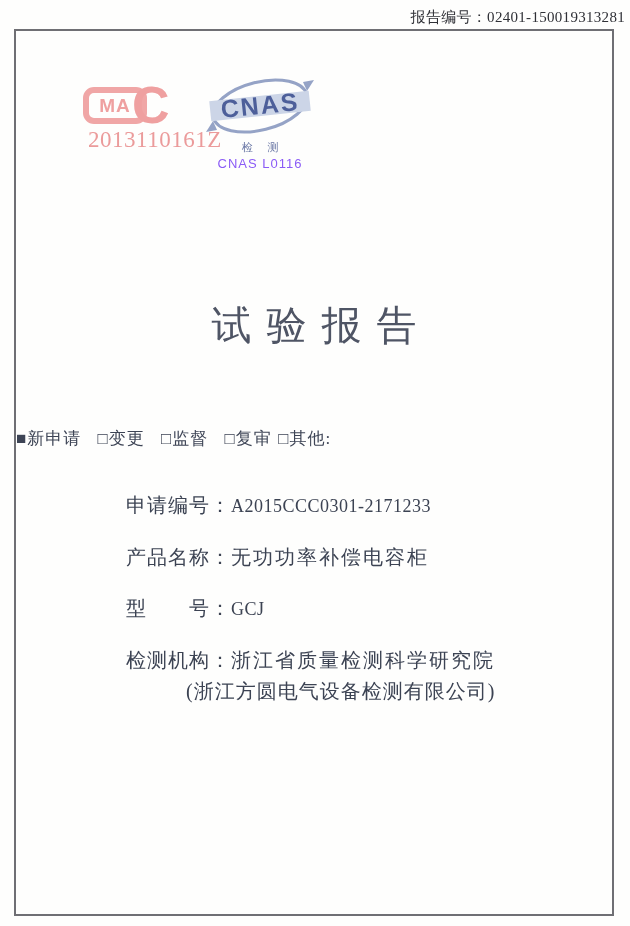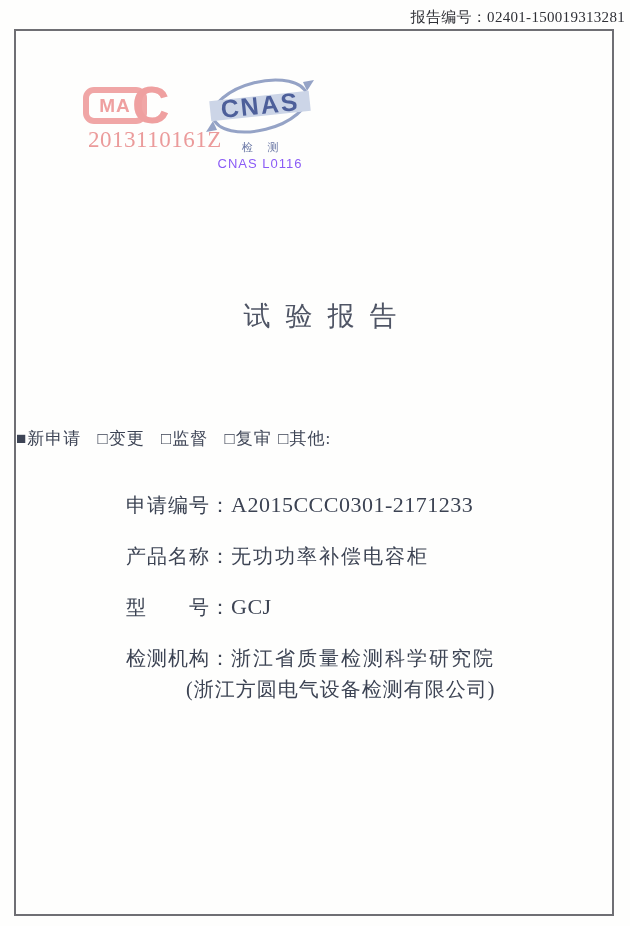--- a/index.html
+++ b/index.html
@@ -51,41 +51,40 @@
   }
 
   
   .title1{
     position:absolute;left:0;top:181px;width:100%;text-align:center;
     font-size:42px;letter-spacing:6px;padding-left:6px;box-sizing:border-box;
     color:#4f5565;
   }
   .title2{
     position:absolute;left:0;top:267px;width:100%;text-align:center;
-    font-size:27px;letter-spacing:15px;padding-left:15px;box-sizing:border-box;
+    font-size:40px;letter-spacing:15px;padding-left:15px;box-sizing:border-box;
     color:#4f5565;
-    margin-left:6px;
   }
 
   
   .checkline{
     position:absolute;left:0;top:396px;width:100%;
     font-size:17px;color:#3d4455;letter-spacing:1px;
   }
   .checkline .opt{margin-right:11px;}
   .checkline .opt:nth-child(4){margin-right:1px;}
   .checkline .opt:last-child{margin-right:0;}
 
   
   .fields{position:absolute;left:110px;top:461px;color:#3c4353;}
   .frow{line-height:26px;margin-bottom:25px;font-size:20px;white-space:nowrap;}
   .flabel{display:inline-block;letter-spacing:1px;}
   .fvalue{letter-spacing:2px;}
   .fvalue.latin{
-    font-size:22px;letter-spacing:.5px;
+    font-size:18px;letter-spacing:.5px;
     font-family:"Liberation Serif","DejaVu Serif",serif;
   }
   .fvalue2{margin-left:60px;margin-top:5px;font-size:20px;letter-spacing:1px;line-height:26px;}
 
   
   .cqc{position:absolute;left:246px;top:723px;width:110px;height:74px;}
 
   svg{display:block;margin:0 auto;}
   svg text{font-family:"Liberation Sans","DejaVu Sans",sans-serif;}
 </style>

